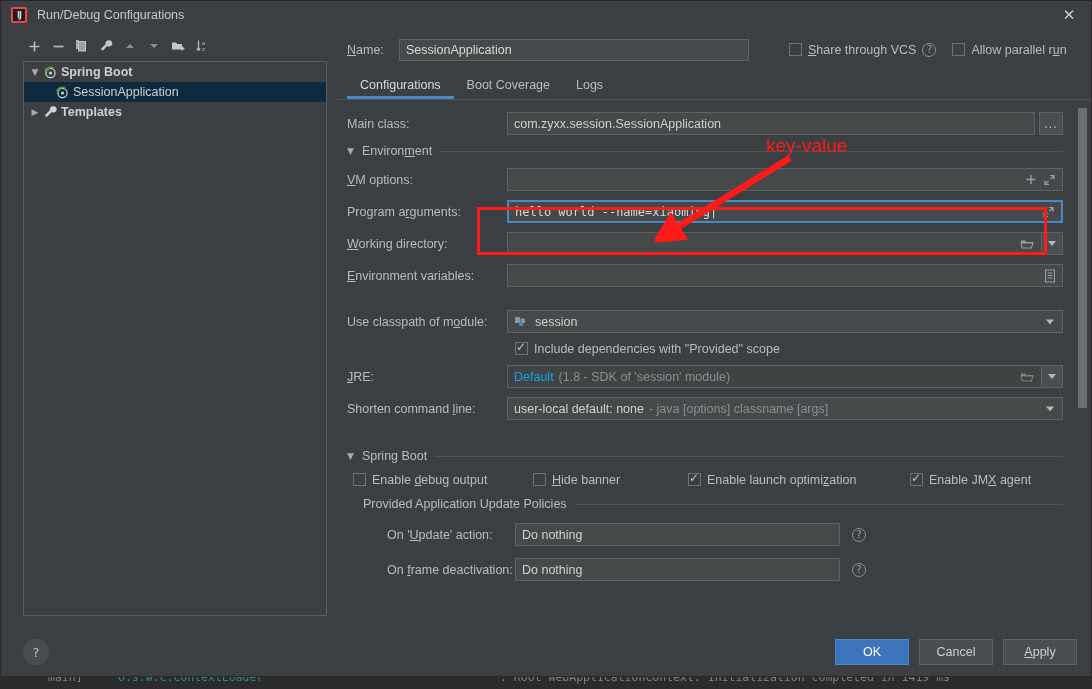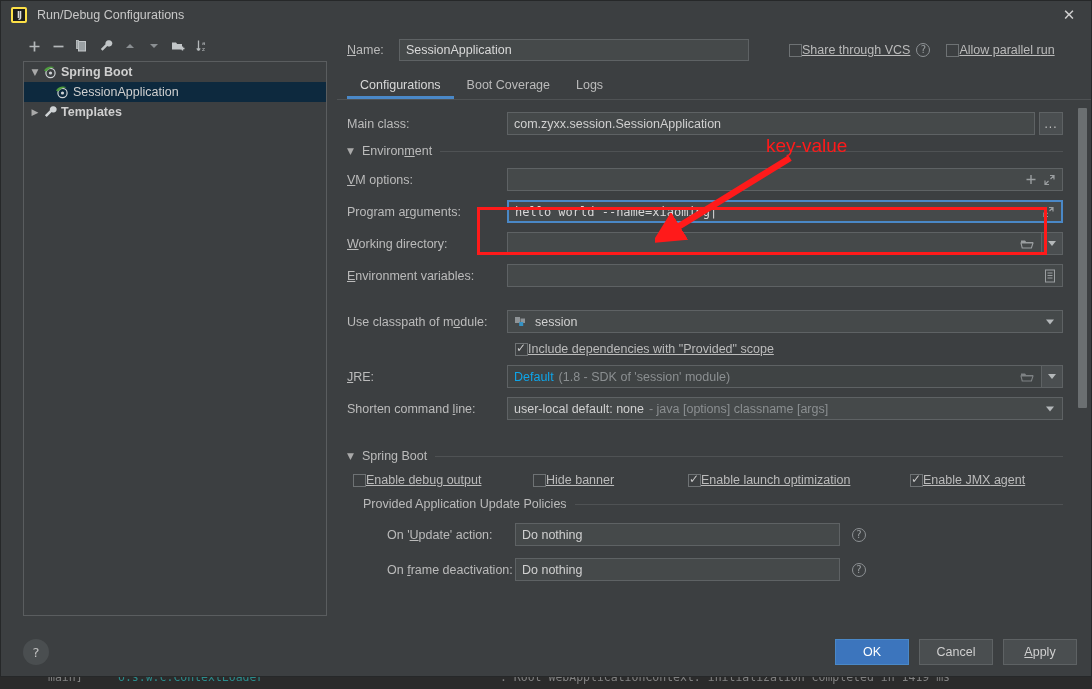--- a/index.html
+++ b/index.html
@@ -52,21 +52,21 @@
   }
 
   
   .titlebar {
     height: 28px; flex: 0 0 28px; position: relative;
     background: #3c3f41;
     display: flex; align-items: center;
   }
   .ij-logo {
     margin-left: 10px; width: 16px; height: 16px;
-    background: #1d1d1d; border: 2px solid #fde047; border-radius: 2px;
+    background: #1d1d1d; border: 2px solid #ef4444; border-radius: 2px;
     display: flex; align-items: center; justify-content: center;
     font-size: 8px; font-weight: bold; color: #d8d8d8; letter-spacing: -1px;
     font-family: "DejaVu Sans", sans-serif;
   }
   .title-text {
     margin-left: 10px; font-size: 12.5px; color: #c8c8c8;
   }
   .close-x {
     position: absolute; right: 14px; top: 6px;
     width: 16px; height: 16px; cursor: pointer;
@@ -122,21 +122,21 @@
   }
   .name-label { width: 52px; font-size: 12.5px; color: #bbbbbb; }
   .u { text-decoration: underline; }
   .name-input {
     width: 350px; height: 22px; background: #45494a;
     border: 1px solid #5e6264; color: #d8d8d8;
     padding: 0 6px; font-size: 12.5px; font-family: "Liberation Sans", sans-serif;
     outline: none;
   }
   .name-right { display: flex; align-items: center; margin-left: 40px; gap: 6px; }
-  .cbx-lbl { display: flex; align-items: flex-end; font-size: 12.5px; cursor: pointer; text-decoration: underline; }
+  .cbx-lbl { display: flex; align-items: flex-start; gap: 6px; font-size: 12.5px; cursor: pointer; }
 
   .cbx {
     width: 13px; height: 13px; flex: 0 0 13px;
     border: 1px solid #6e7274; background: #3c3f41;
     position: relative; cursor: pointer;
   }
   .cbx.checked::after {
     content: "✓"; position: absolute; left: 0px; top: -3px;
     font-size: 12px; color: #c8c8c8; font-family: "DejaVu Sans", sans-serif;
   }

